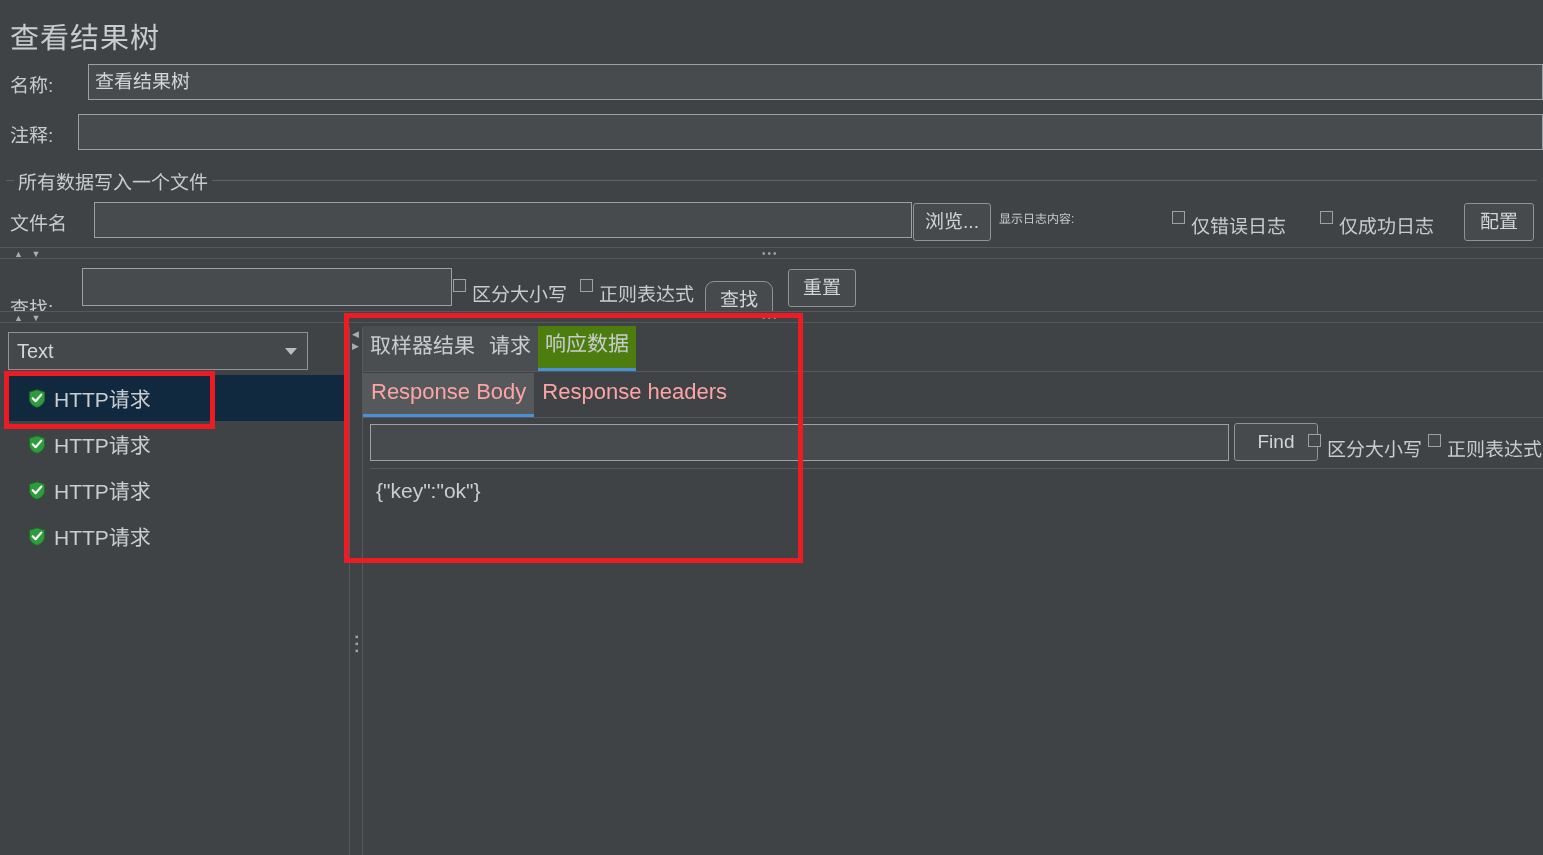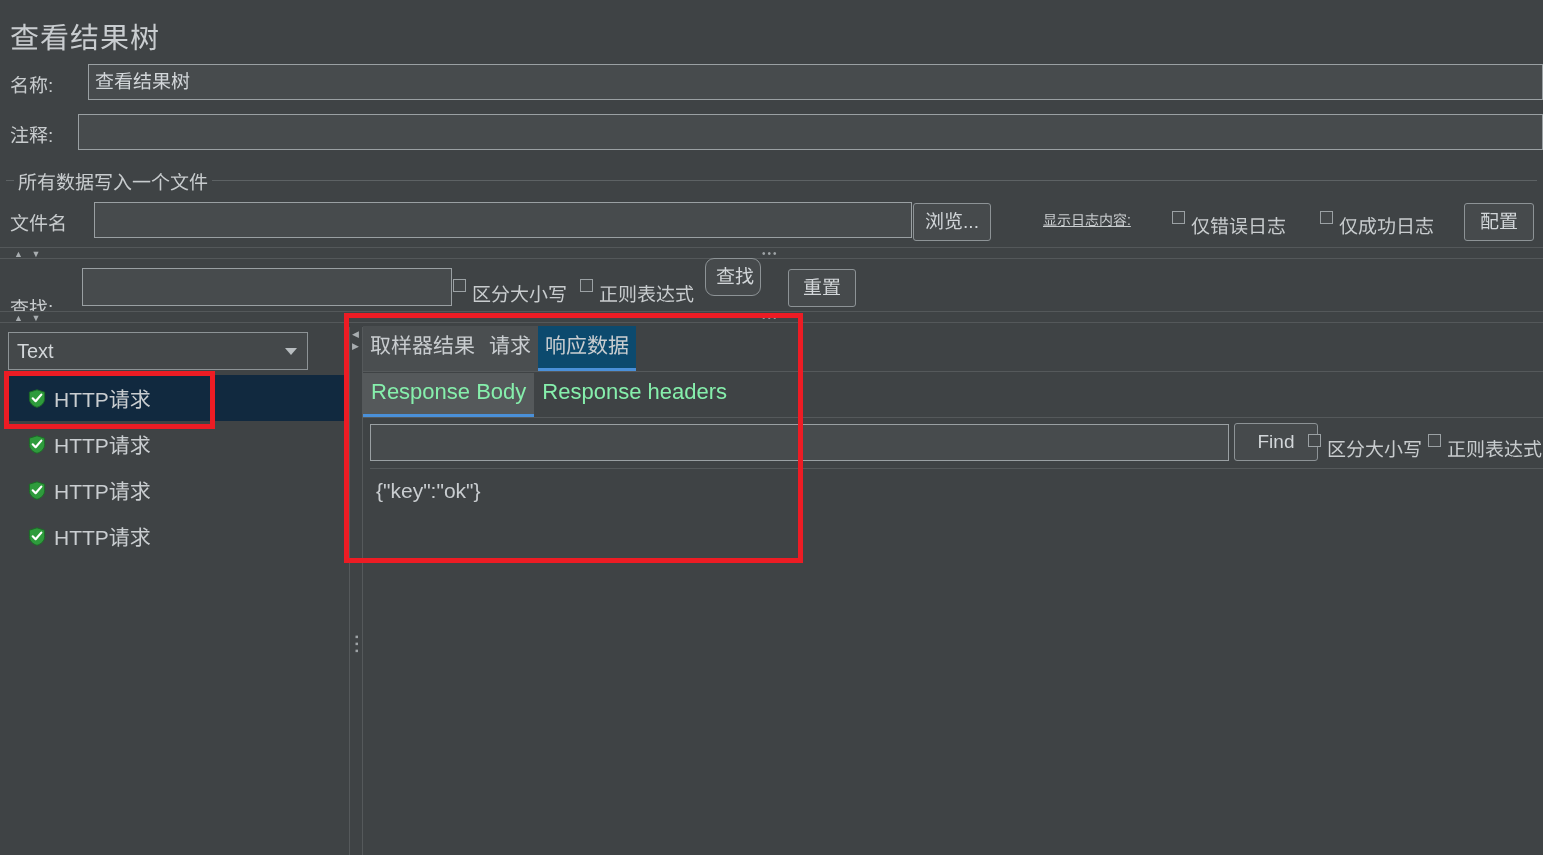--- a/index.html
+++ b/index.html
@@ -71,21 +71,21 @@
   }
   .group-line {
     position: absolute; left: 6px; top: 180px; width: 1531px; height: 1px;
     background: #5d6264; z-index: 1;
   }
   .row-file { position: absolute; left: 10px; top: 202px; }
   .row-file .lbl { position: absolute; left: 0; top: 6px; }
   .row-file .field { position: absolute; left: 84px; top: 0; width: 818px; }
 
   .browse-btn { position: absolute; left: 913px; top: 203px; width: 78px; }
-  .loglabel { position: absolute; left: 1043px; top: 209px; font-size: 14px; text-decoration: underline; }
+  .loglabel { position: absolute; left: 999px; top: 209px; font-size: 12px; }
   .cb-error { position: absolute; left: 1172px; top: 211px; }
   .cb-success { position: absolute; left: 1320px; top: 211px; }
   .config-btn { position: absolute; left: 1464px; top: 203px; width: 70px; }
 
   
   .hsplit {
     position: absolute; left: 0; width: 1543px; height: 12px;
     background: #3f4345;
     border-top: 1px solid #54585a;
     border-bottom: 1px solid #54585a;
@@ -102,21 +102,21 @@
   #hsplit1 .dots { left: 762px; }
   #hsplit2 { top: 311px; }
   #hsplit2 .dots { left: 762px; }
 
   
   .row-find { position: absolute; left: 10px; top: 268px; }
   .row-find .lbl { position: absolute; left: 0; top: 7px; margin-top: 18px; }
   .row-find .field { position: absolute; left: 72px; top: 0; width: 370px; height: 38px; line-height: 32px; }
   .cb-case { position: absolute; left: 453px; top: 279px; }
   .cb-regex { position: absolute; left: 580px; top: 279px; }
-  .find-btn { position: absolute; left: 705px; top: 258px; width: 56px; border-radius: 9px; }
+  .find-btn { position: absolute; left: 705px; top: 281px; width: 68px; border-radius: 9px; }
   .reset-btn { position: absolute; left: 788px; top: 269px; width: 68px; }
 
   
   #tree-panel {
     position: absolute; left: 6px; top: 327px;
     width: 343px; height: 528px;
     background: #3f4345;
   }
   .combo {
     position: absolute; left: 2px; top: 5px; width: 300px; height: 38px;
@@ -173,29 +173,29 @@
   .tab {
     font-size: 21px; color: #c9cdd0;
     padding: 6px 7px 8px 7px;
     line-height: 28px;
     background: #4a4e50;
     cursor: default;
     white-space: nowrap;
     border-bottom: 3px solid transparent;
   }
   .tab.inactive { background: #4a4e50; margin-top: 8px; }
-  .tab.active { background: #0c4a6e; border-bottom: 3px solid #4a90d9; }
+  .tab.active { background: #4d7c0f; border-bottom: 3px solid #4a90d9; font-family: Liberation Mono, monospace; }
 
   .tabbar2 {
     position: absolute; left: 0; top: 46px; width: 1180px; height: 45px;
     border-bottom: 1px solid #55595b;
     display: flex; align-items: flex-end;
   }
   .tab2 {
-    font-size: 22px; color: #86efac;
+    font-size: 22px; color: #fca5a5;
     padding: 4px 8px 7px 8px;
     line-height: 30px;
     cursor: default;
     white-space: nowrap;
     background: transparent;
     border-bottom: 3px solid transparent;
   }
   .tab2.active { background: #55595b; border-bottom: 3px solid #4a90d9; }
 
   .rfind-field {

